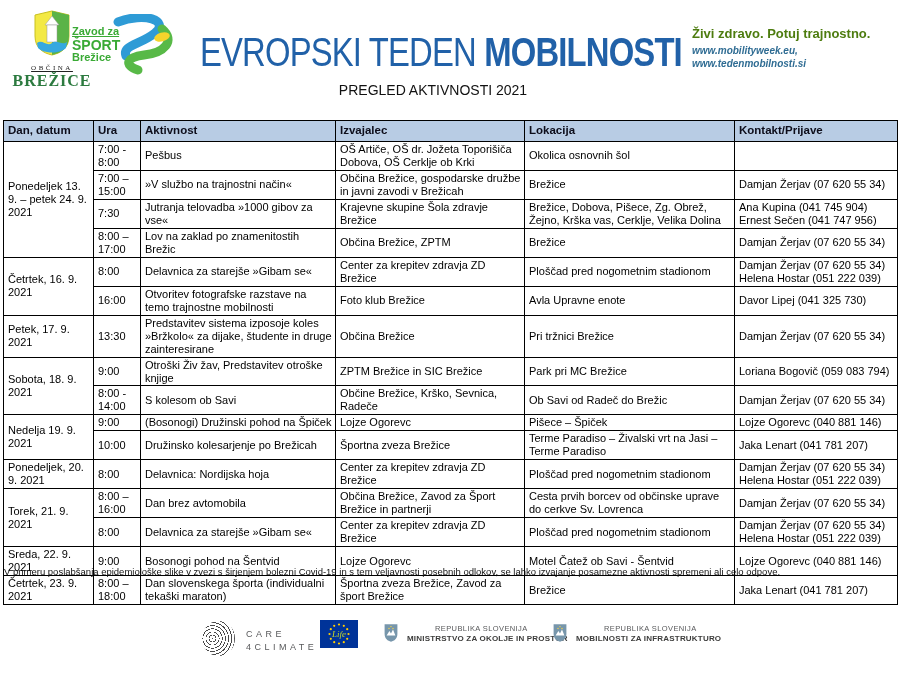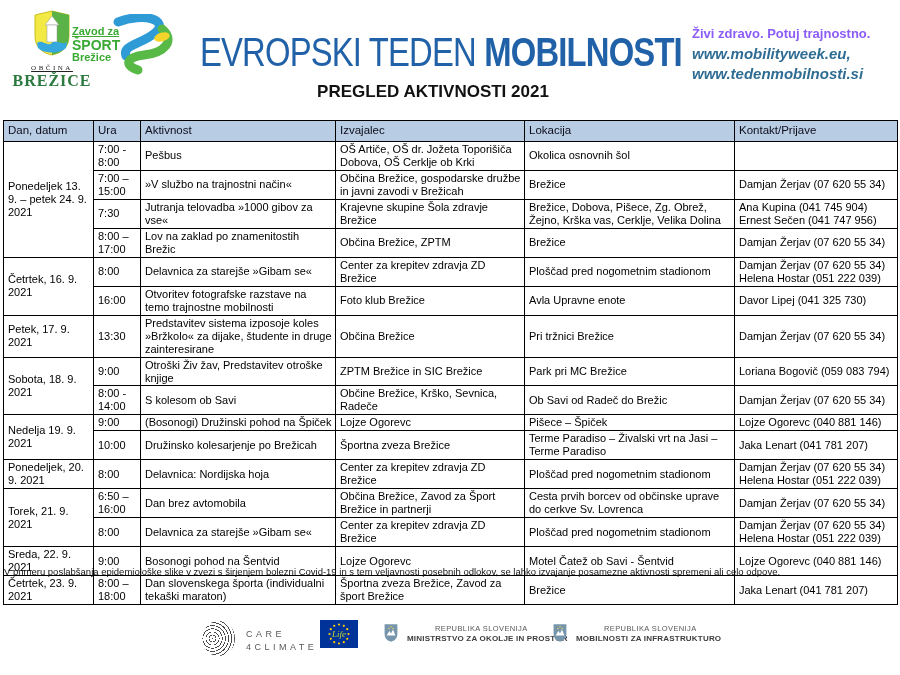--- a/index.html
+++ b/index.html
@@ -16,36 +16,36 @@
   .zavod-l1{font-size:11px;font-weight:bold;text-decoration:underline;}
   .zavod-l2{font-size:14px;font-weight:bold;text-align:right;}
   .zavod-l3{font-size:11px;font-weight:bold;}
   .zavod-swoosh{position:absolute;left:108px;top:14px;}
   .main-title{
     position:absolute;left:200px;top:30px;width:560px;white-space:nowrap;
     font-size:40px;color:#2161a8;letter-spacing:-1px;
     transform:scaleX(0.82);transform-origin:left top;
   }
   .main-title .t-bold{font-weight:bold;}
-  .subtitle{position:absolute;left:200px;top:82px;width:466px;text-align:center;font-size:17px;font-weight:bold;color:#111;}
+  .subtitle{position:absolute;left:200px;top:82px;width:466px;text-align:center;font-size:14px;font-weight:normal;color:#111;}
   .slogan-block{position:absolute;left:692px;top:26px;width:205px;}
-  .slogan{font-size:13px;font-weight:bold;color:#8b5cf6;margin-bottom:3px;}
-  .urls{font-size:15px;font-weight:bold;font-style:italic;color:#2f6c93;line-height:1.3;}
+  .slogan{font-size:13px;font-weight:bold;color:#4d7c0f;margin-bottom:3px;}
+  .urls{font-size:10px;font-weight:bold;font-style:italic;color:#2f6c93;line-height:1.3;}
   
   table.activities{
     position:absolute;left:3px;top:120px;width:894px;
     border-collapse:collapse;table-layout:fixed;
   }
   table.activities th, table.activities td{
     border:1px solid #000;font-size:11px;line-height:1.18;
     padding:1px 3px 1px 4px;vertical-align:middle;text-align:left;
     overflow:hidden;word-wrap:break-word;
   }
   table.activities th{
-    background:#b8cce4;font-weight:normal;height:18px;color:#0d0d1a;font-size:11.5px;margin-top:23px;
+    background:#b8cce4;font-weight:bold;height:18px;color:#0d0d1a;font-size:11.5px;margin-top:23px;
   }
   td.cell-kontakt{white-space:pre-line;margin-top:12px;}
   
   .note{position:absolute;left:4px;top:566px;width:892px;font-size:9.5px;color:#111;}
   
   .care-swirl{
     position:absolute;left:202px;top:621px;width:33px;height:35px;border-radius:50%;
     background:repeating-radial-gradient(circle at 32% 50%, #4a4a4a 0 0.8px, transparent 0.8px 3.1px);
   }
   .care-text{position:absolute;left:246px;top:628px;font-size:9px;letter-spacing:3.5px;color:#58595b;line-height:1.45;}
@@ -203,21 +203,21 @@
         <td rowspan="1" class="cell-date">Ponedeljek, 20. 9. 2021</td>
         <td class="cell-ura">8:00</td>
         <td class="cell-aktivnost">Delavnica: Nordijska hoja</td>
         <td class="cell-izvajalec">Center za krepitev zdravja ZD Brežice</td>
         <td class="cell-lokacija">Ploščad pred nogometnim stadionom</td>
         <td class="cell-kontakt">Damjan Žerjav (07 620 55 34)
 Helena Hostar (051 222 039)</td>
       </tr>
       <tr>
         <td rowspan="2" class="cell-date">Torek, 21. 9. 2021</td>
-        <td class="cell-ura">6:50 – 16:00</td>
+        <td class="cell-ura">8:00 – 16:00</td>
         <td class="cell-aktivnost">Dan brez avtomobila</td>
         <td class="cell-izvajalec">Občina Brežice, Zavod za Šport Brežice in partnerji</td>
         <td class="cell-lokacija">Cesta prvih borcev od občinske uprave do cerkve Sv. Lovrenca</td>
         <td class="cell-kontakt">Damjan Žerjav (07 620 55 34)</td>
       </tr>
       <tr>
         <td class="cell-ura">8:00</td>
         <td class="cell-aktivnost">Delavnica za starejše »Gibam se«</td>
         <td class="cell-izvajalec">Center za krepitev zdravja ZD Brežice</td>
         <td class="cell-lokacija">Ploščad pred nogometnim stadionom</td>

